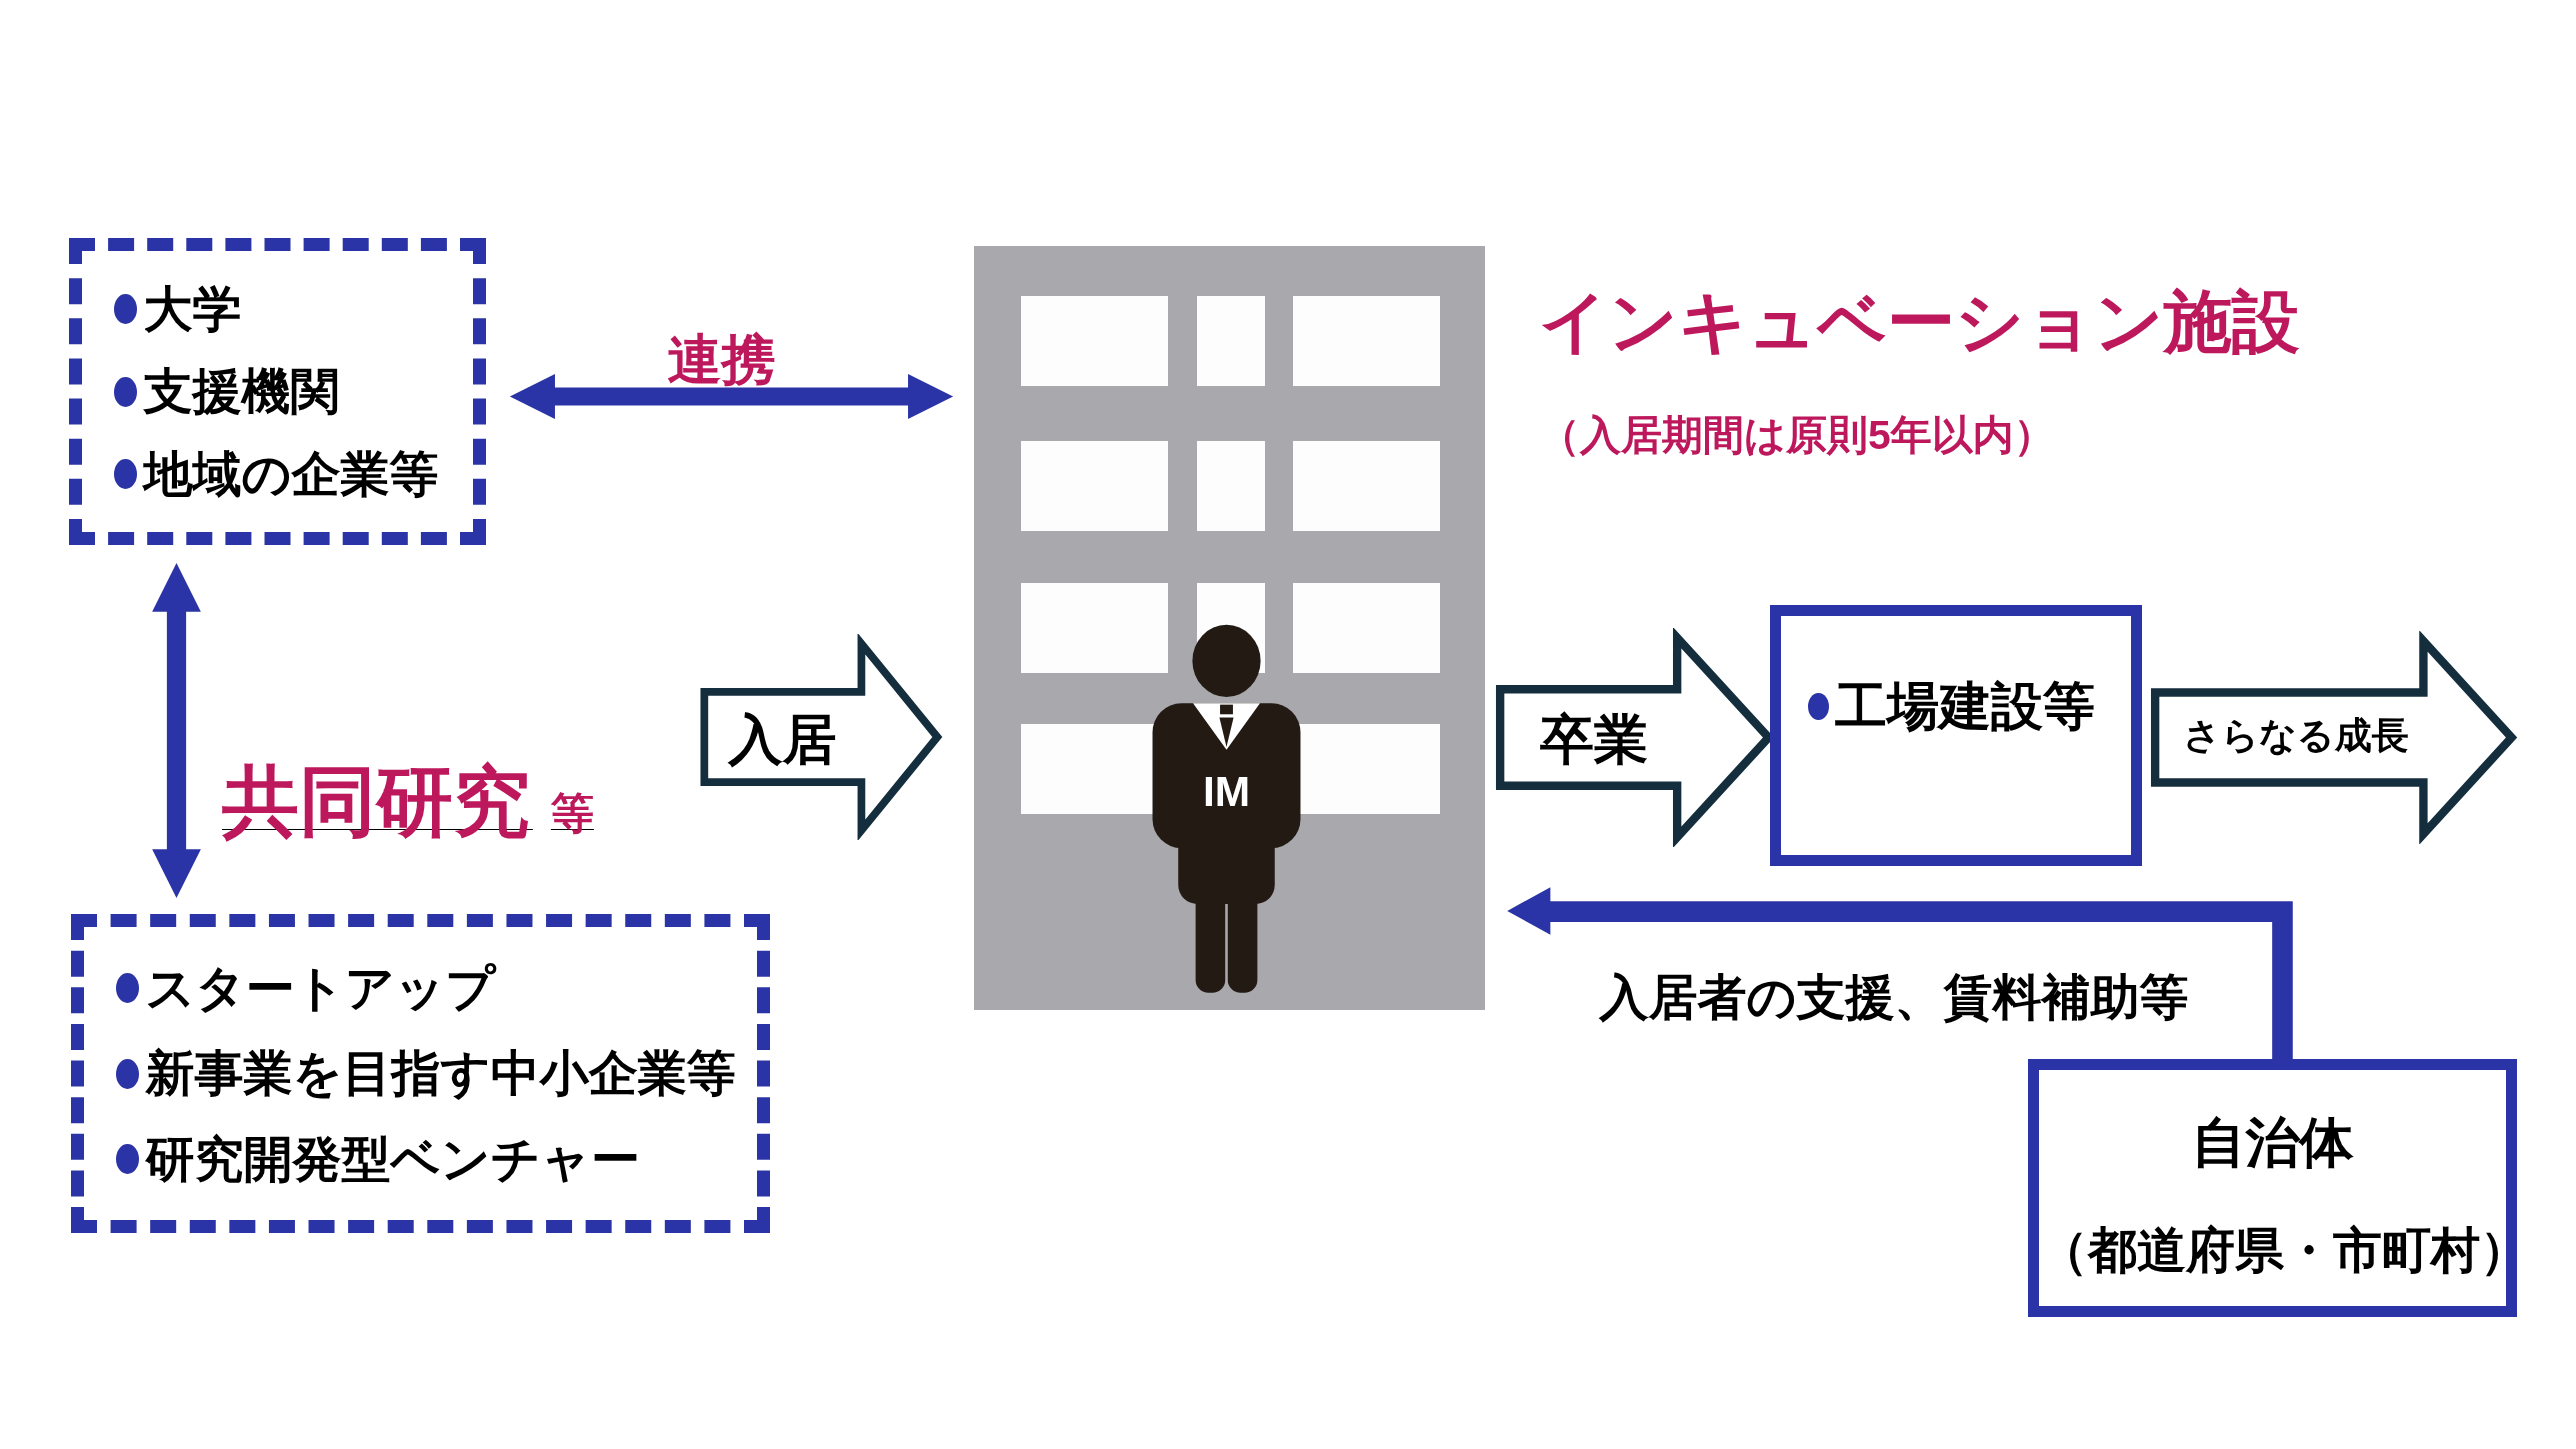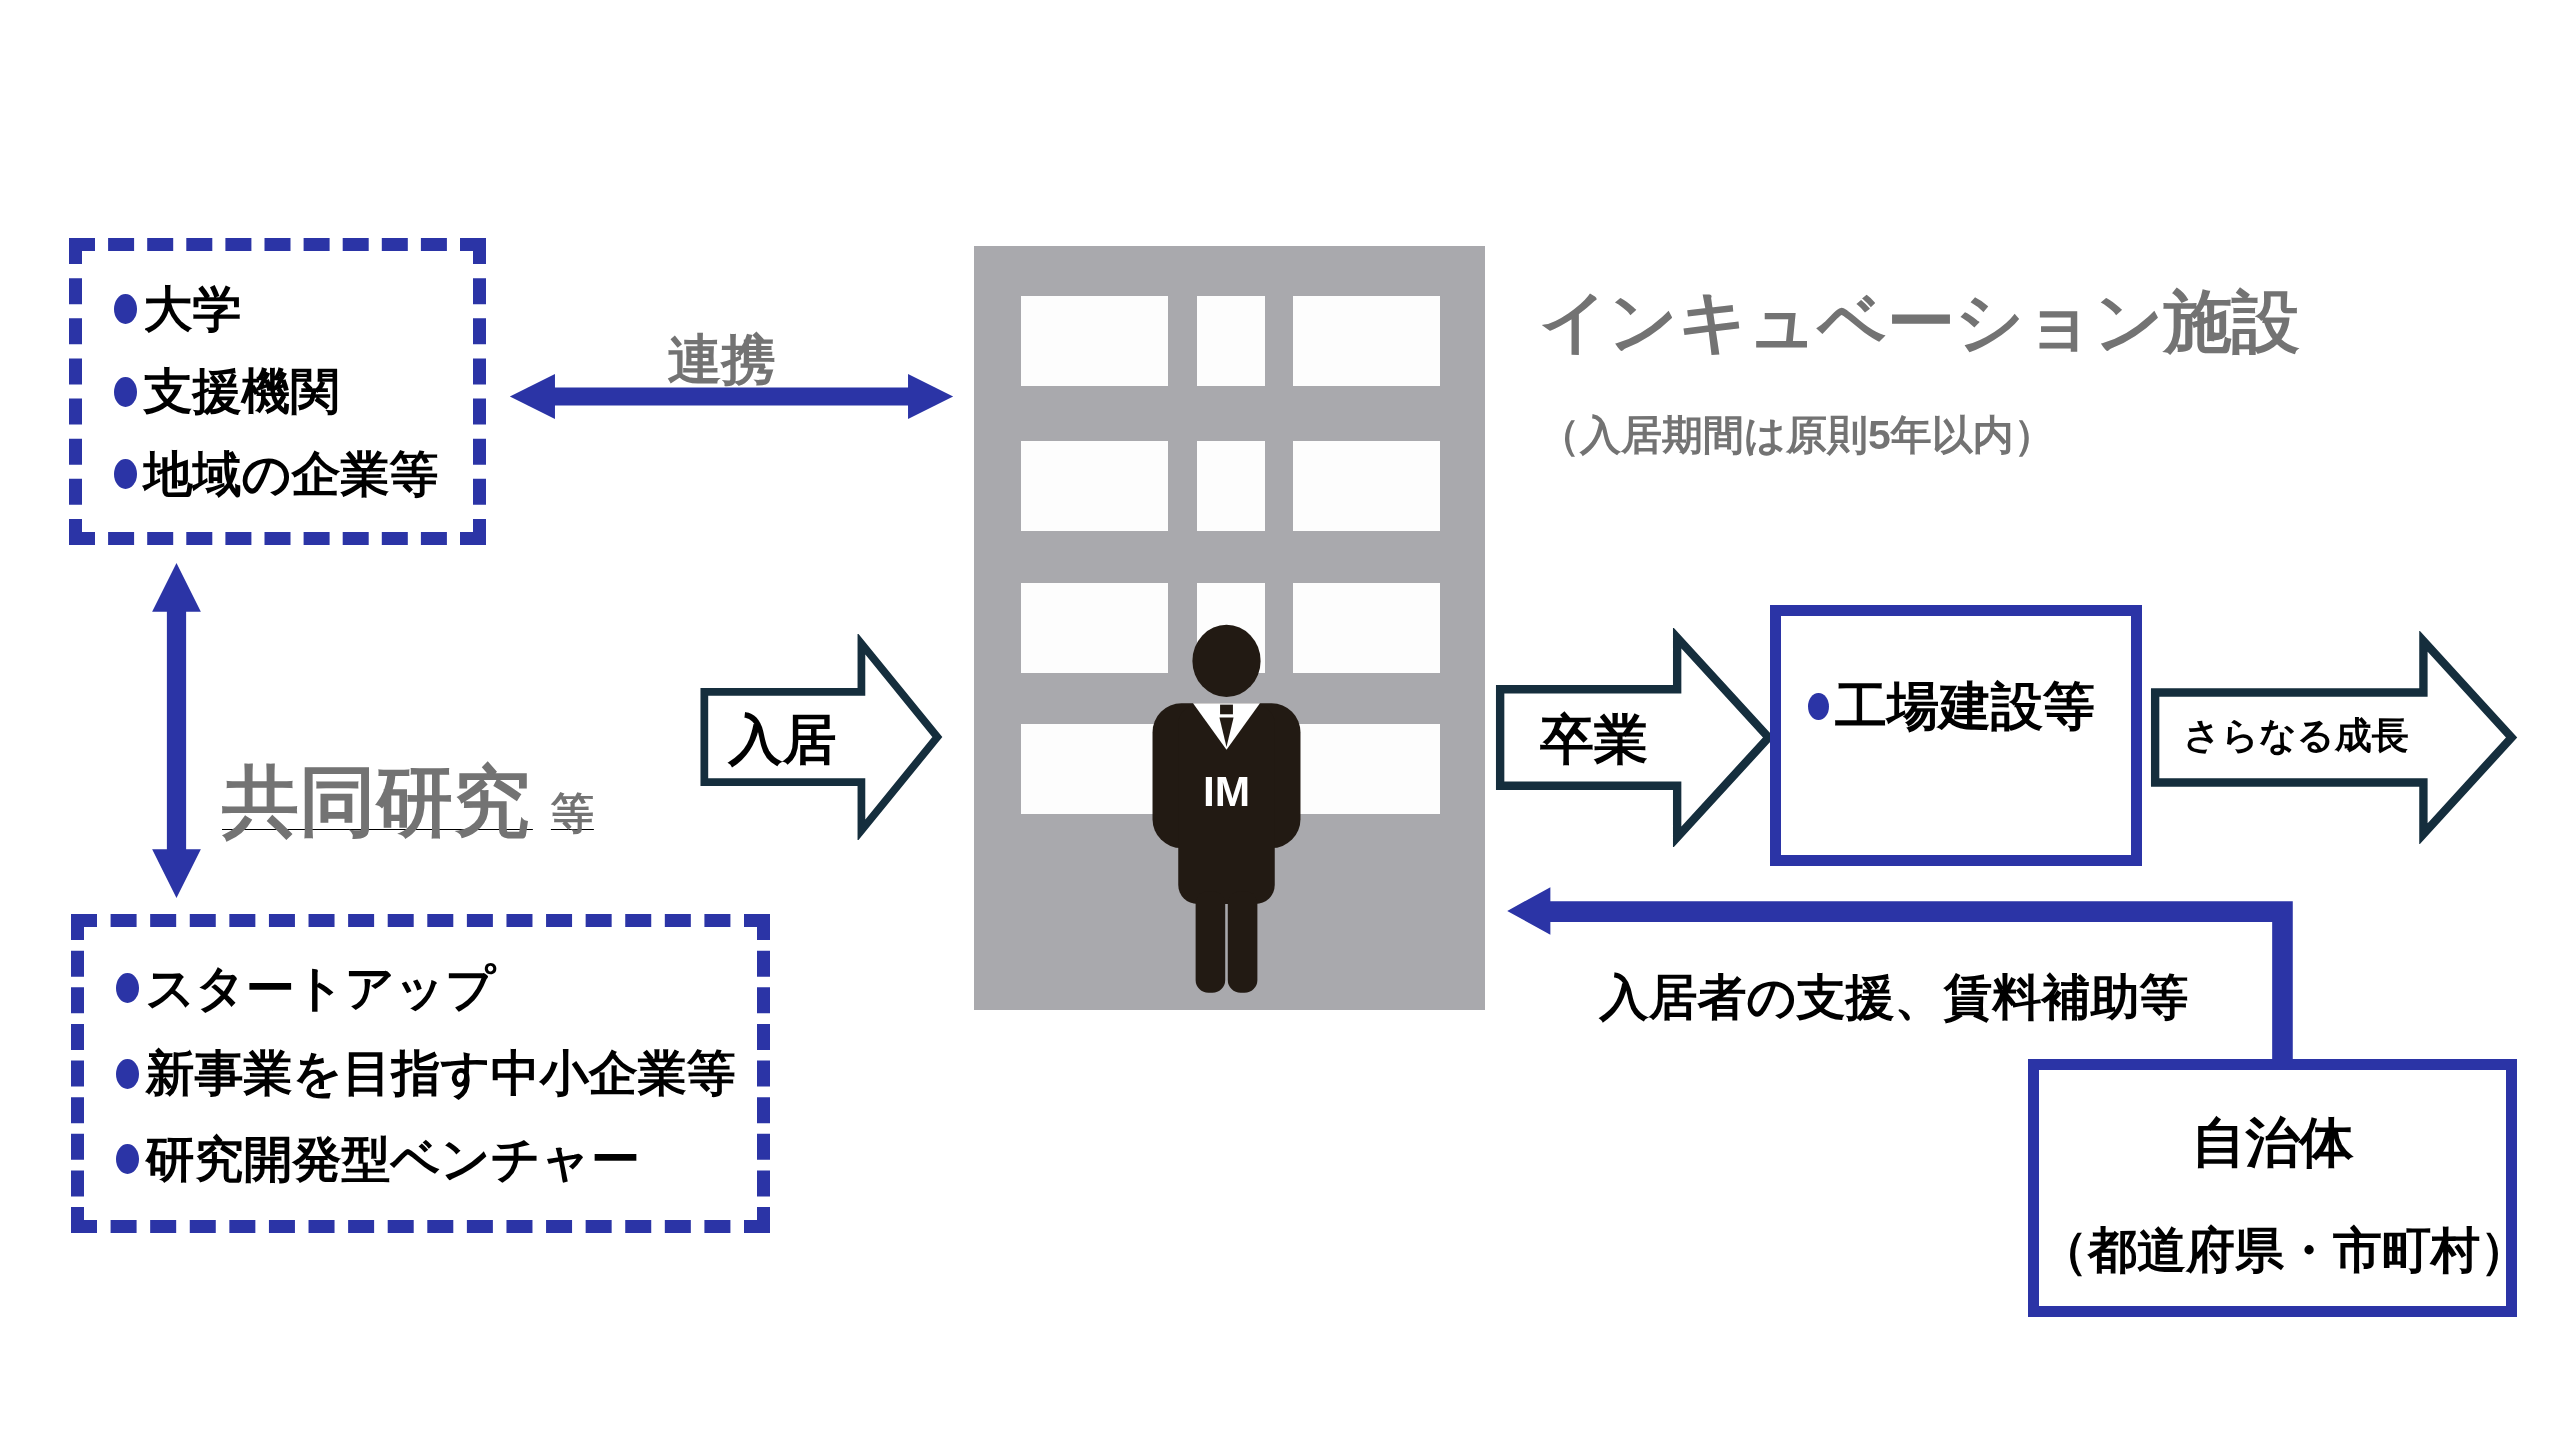--- a/index.html
+++ b/index.html
@@ -44,21 +44,21 @@
   }
 
   
   .solid-box {
     position: absolute;
     border: 11.6px solid #2b34a6;
     background: #ffffff;
     box-sizing: border-box;
   }
 
-  .blue-text { color: #737373; }
+  .blue-text { color: #be185d; }
 
   .label {
     position: absolute;
     text-align: center;
     line-height: 1;
     white-space: nowrap;
   }
 
   .building { position: absolute; background: #a9a9ad; }
   .window { position: absolute; background: #fdfdfd; }

